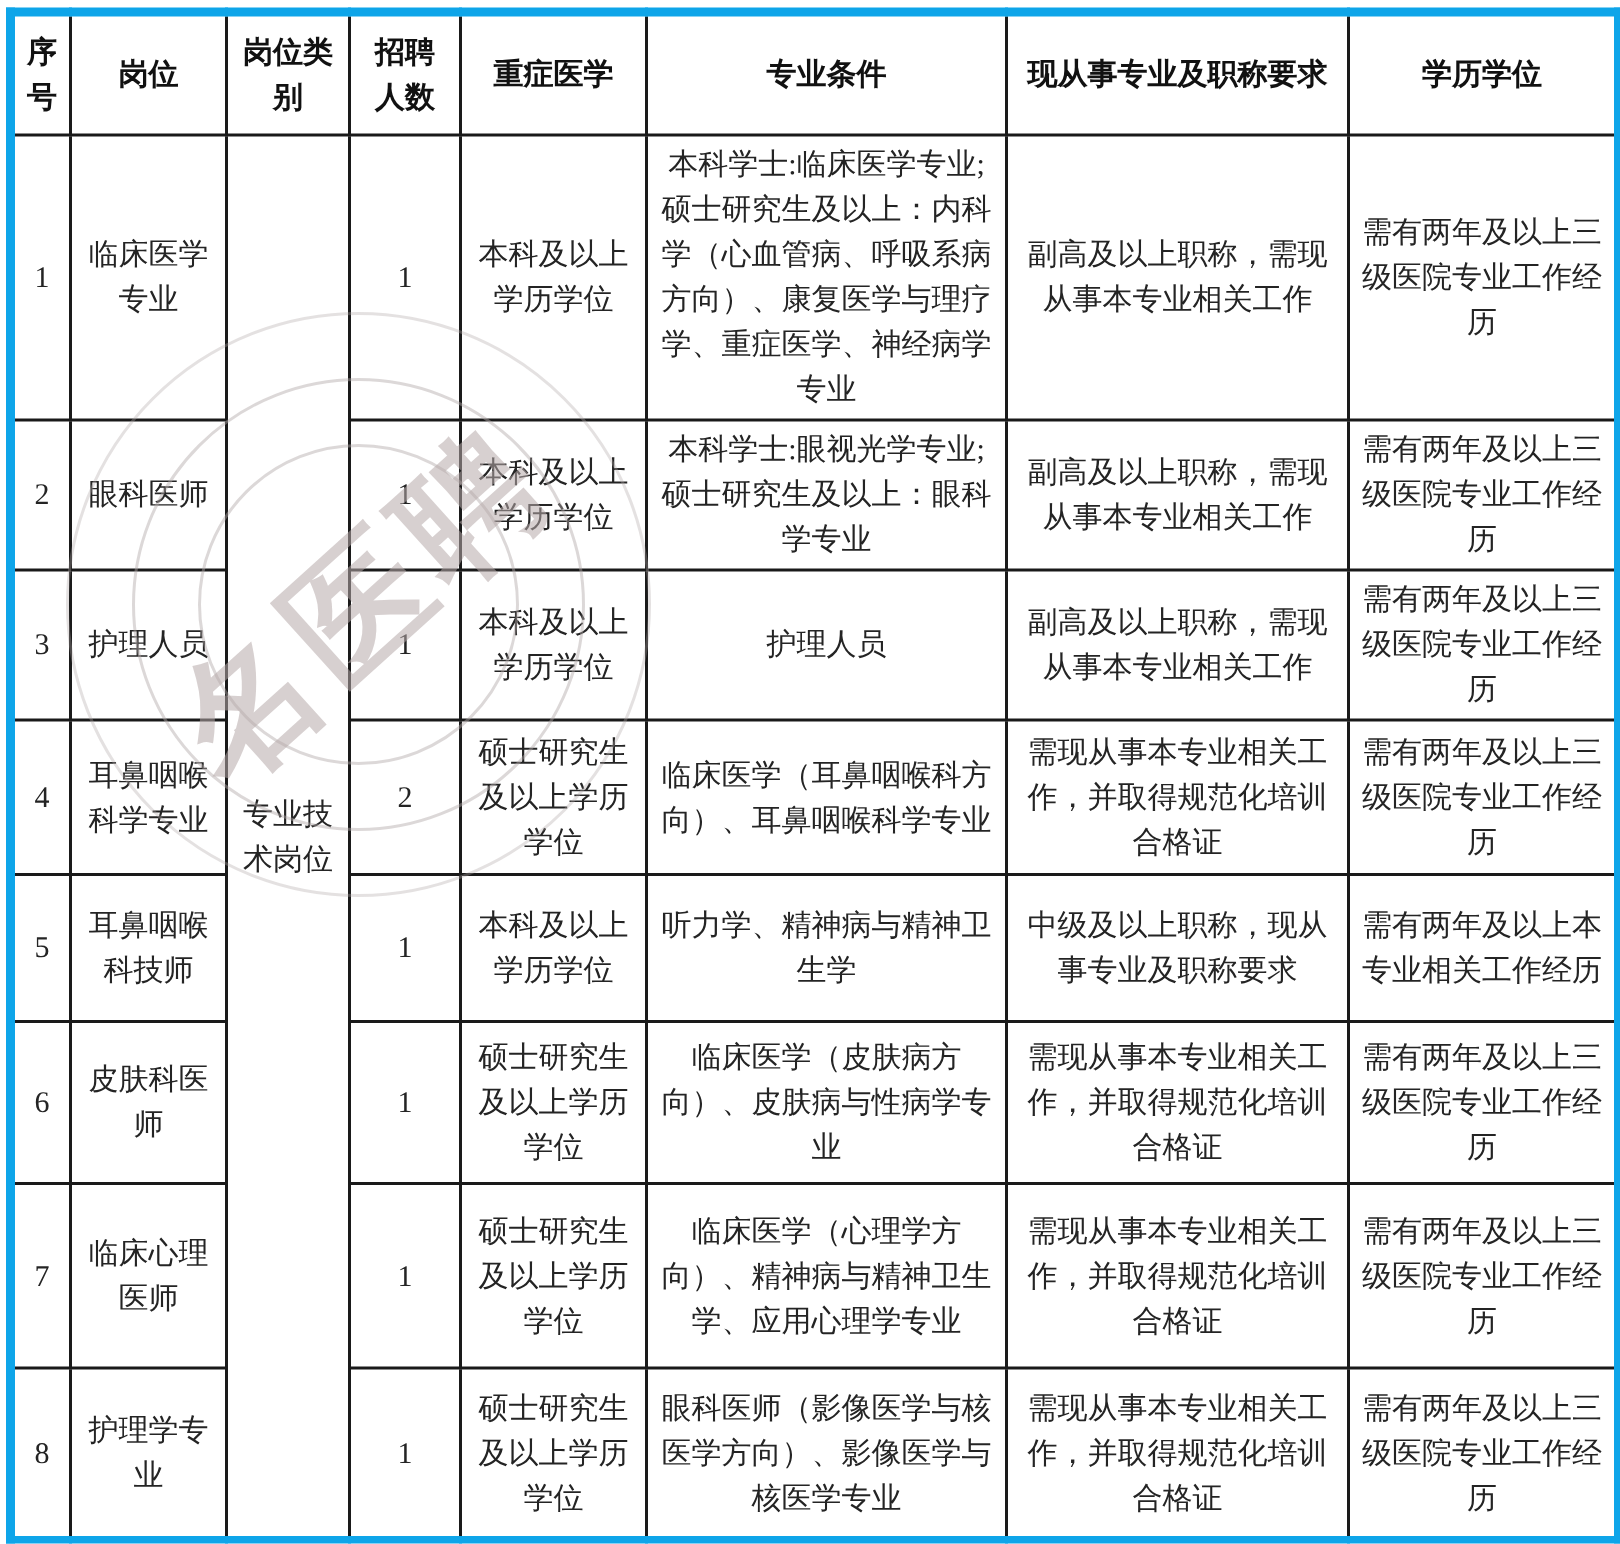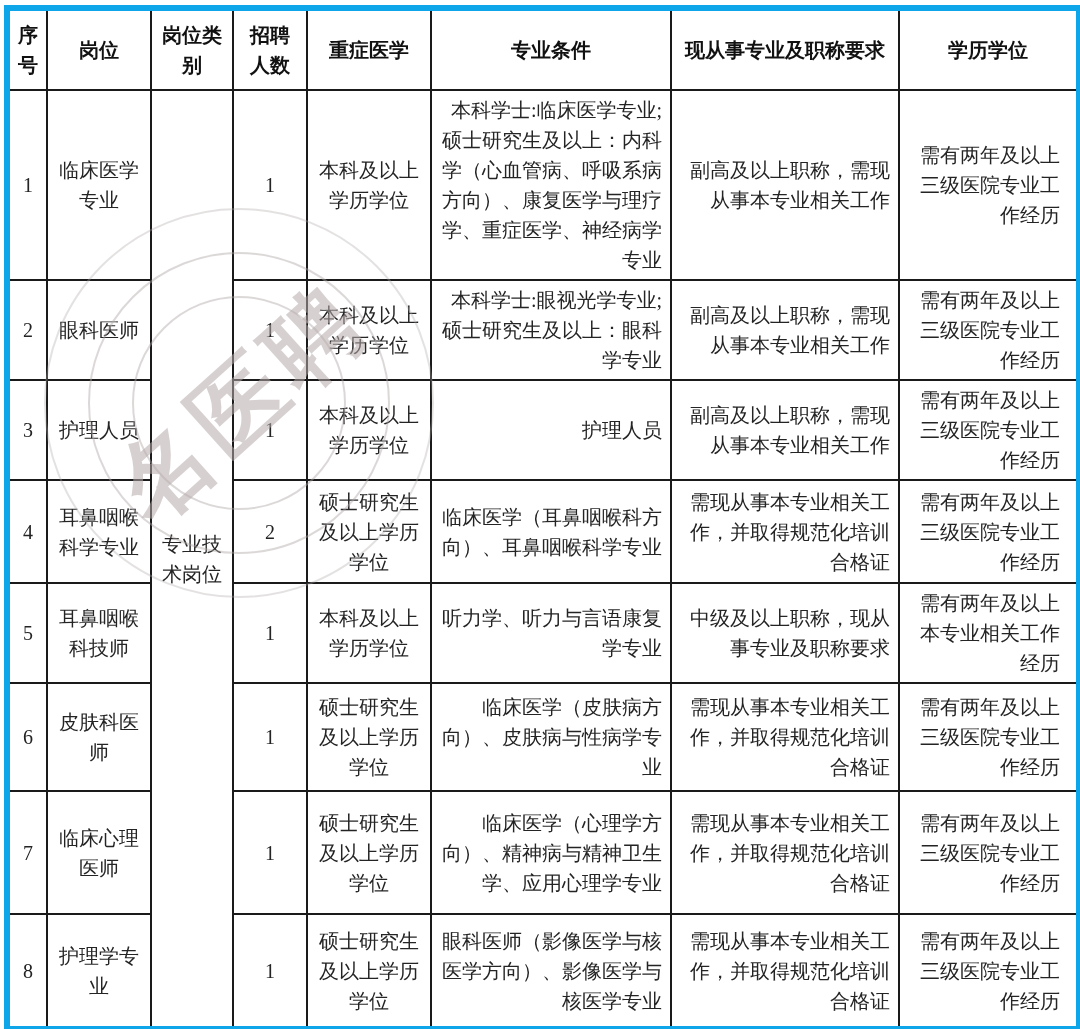--- a/index.html
+++ b/index.html
@@ -24,22 +24,22 @@
     font-size:20px;
     color:#242424;
     line-height:1.5;
     padding:4px 8px;
     vertical-align:middle;
     word-break:break-all;
   }
   thead tr{height:82px;}
   th{font-weight:bold;text-align:center;color:#111;}
   td.c{text-align:center;}
-  td.l{text-align:right;}
-  td[data-name="cell-other"]{padding:4px 16px;}
+  td.l{text-align:center;}
+  td[data-name="cell-other"]{padding:4px 6px;}
   tbody tr:nth-child(1){height:181px;}
   tbody tr:nth-child(2){height:93px;}
   tbody tr:nth-child(3){height:93px;}
   tbody tr:nth-child(4){height:103px;}
   tbody tr:nth-child(5){height:98px;}
   tbody tr:nth-child(6){height:108px;}
   tbody tr:nth-child(7){height:123px;}
   tbody tr:nth-child(8){height:115px;}
 
   
@@ -127,21 +127,21 @@
           <td class="c" data-name="cell-degree">硕士研究生及以上学历学位</td>
           <td class="l" data-name="cell-major">临床医学（耳鼻咽喉科方向）、耳鼻咽喉科学专业</td>
           <td class="l" data-name="cell-title_req">需现从事本专业相关工作，并取得规范化培训合格证</td>
           <td class="l" data-name="cell-other">需有两年及以上三级医院专业工作经历</td>
         </tr>
         <tr data-name="table-row">
           <td class="c" data-name="cell-no">5</td>
           <td class="c" data-name="cell-position">耳鼻咽喉科技师</td>
           <td class="c" data-name="cell-count">1</td>
           <td class="c" data-name="cell-degree">本科及以上学历学位</td>
-          <td class="l" data-name="cell-major">听力学、听力与言语康复学专业</td>
+          <td class="l" data-name="cell-major">听力学、精神病与精神卫生学</td>
           <td class="l" data-name="cell-title_req">中级及以上职称，现从事专业及职称要求</td>
           <td class="l" data-name="cell-other">需有两年及以上本专业相关工作经历</td>
         </tr>
         <tr data-name="table-row">
           <td class="c" data-name="cell-no">6</td>
           <td class="c" data-name="cell-position">皮肤科医师</td>
           <td class="c" data-name="cell-count">1</td>
           <td class="c" data-name="cell-degree">硕士研究生及以上学历学位</td>
           <td class="l" data-name="cell-major">临床医学（皮肤病方向）、皮肤病与性病学专业</td>
           <td class="l" data-name="cell-title_req">需现从事本专业相关工作，并取得规范化培训合格证</td>

